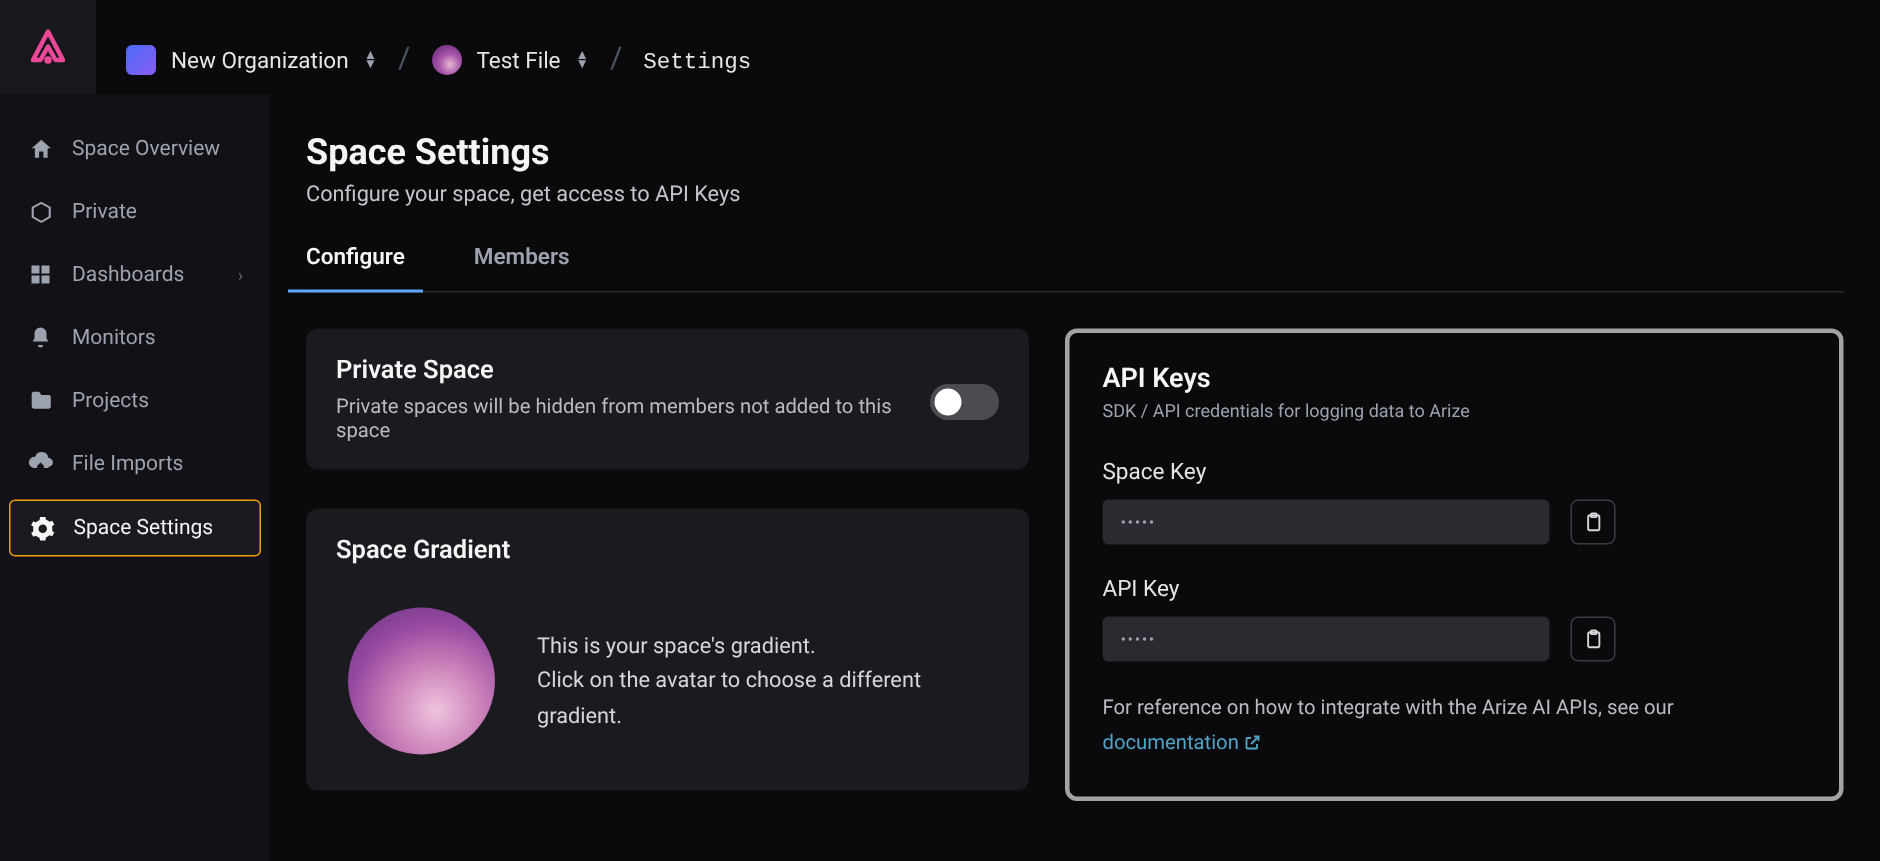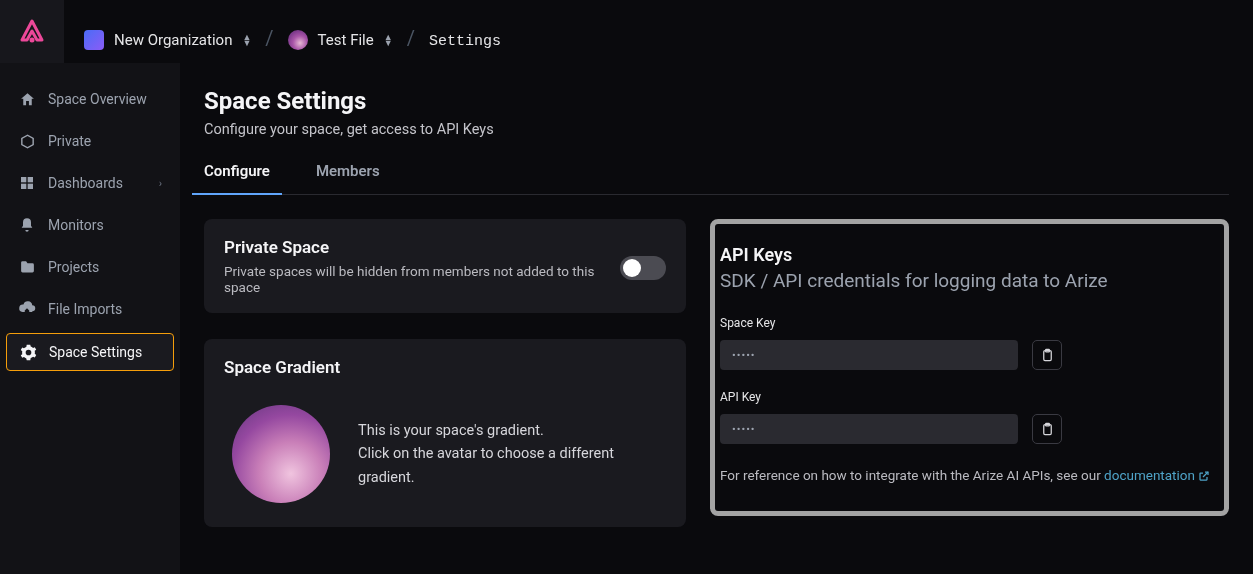--- a/index.html
+++ b/index.html
@@ -169,23 +169,23 @@
 }
 .left-col { width: 482px; display: flex; flex-direction: column; gap: 26px; }
 .right-col { flex: 1; }
 
 .card {
   background: #1a1a1f;
   border-radius: 8px;
   padding: 18px 20px;
 }
 .card.outlined {
-  border: 5px solid #a3a3a3;
+  border: 3px solid #a3a3a3;
   background: transparent;
-  padding: 20px 5px 22px;
+  padding: 20px 22px 22px;
 }
 
 .card-row {
   display: flex;
   align-items: center;
   justify-content: space-between;
 }
 .card-title {
   font-size: 17px;
   font-weight: 600;
@@ -237,26 +237,26 @@
   line-height: 1.6;
 }
 
 .api-title {
   font-size: 18px;
   font-weight: 600;
   color: #f5f5f7;
   margin-bottom: 4px;
 }
 .api-sub {
-  font-size: 19px;
+  font-size: 12px;
   color: #9ca3af;
   margin-bottom: 24px;
 }
 .field-label {
-  font-size: 12px;
+  font-size: 15px;
   color: #e5e5e7;
   margin-bottom: 10px;
 }
 .field-row {
   display: flex;
   align-items: center;
   gap: 14px;
   margin-bottom: 20px;
 }
 .key-box {

